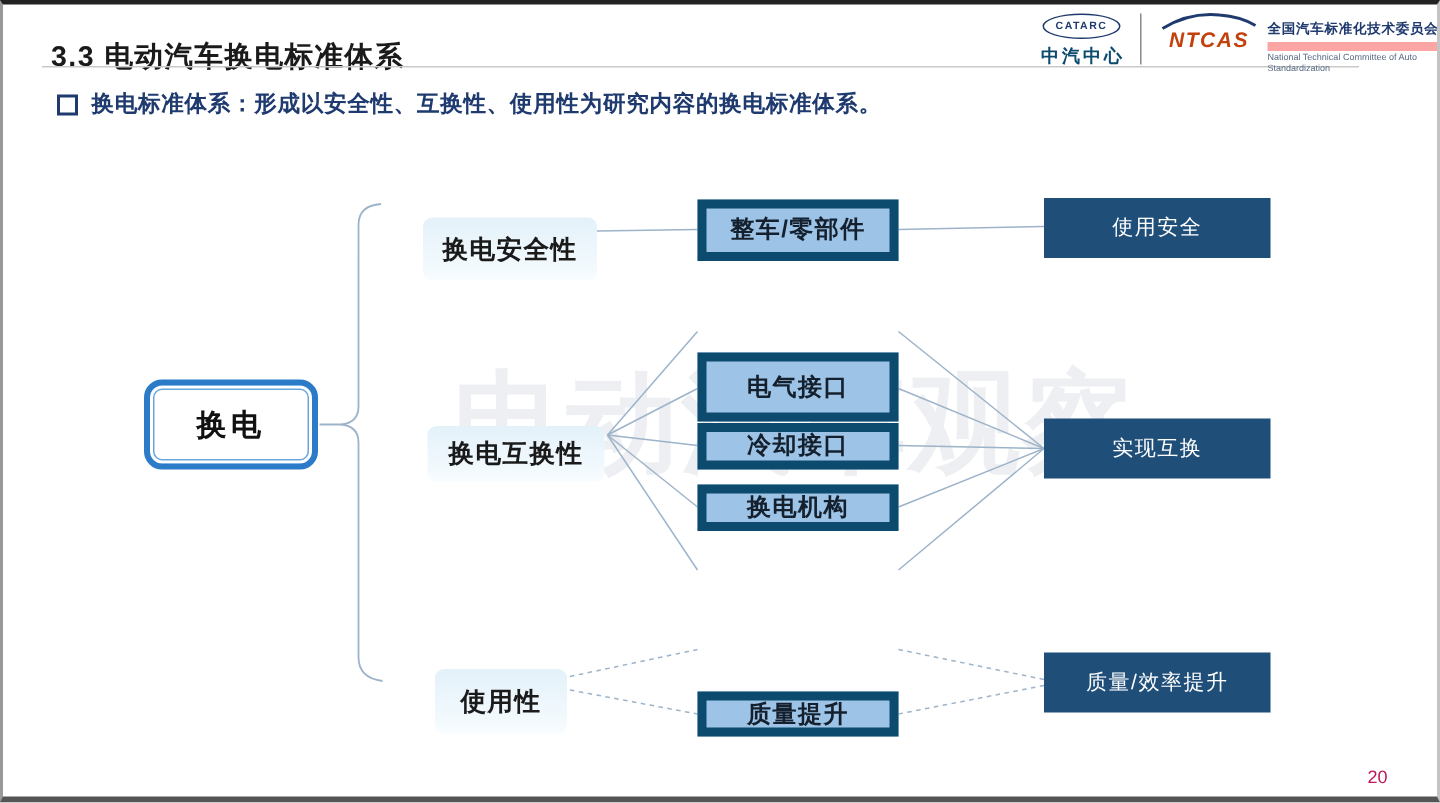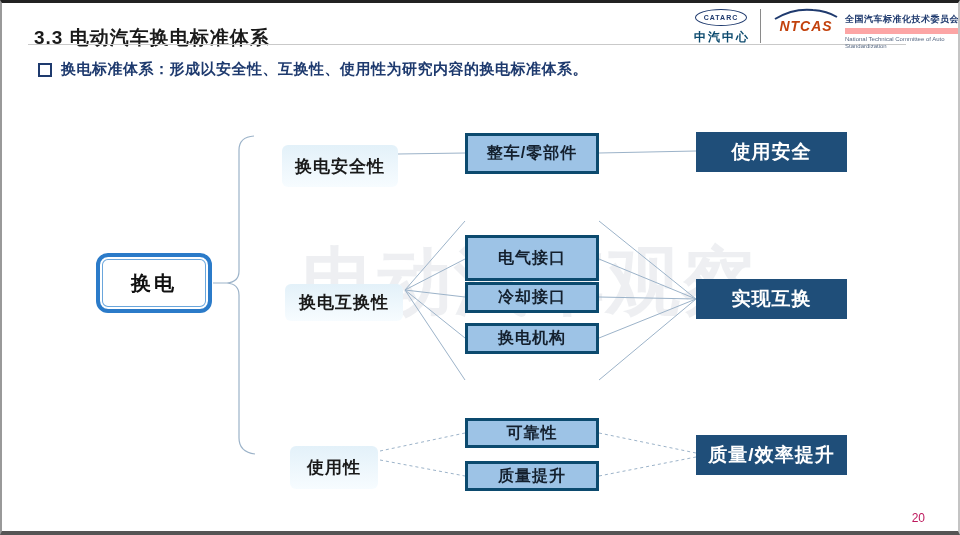--- a/index.html
+++ b/index.html
@@ -32,26 +32,26 @@
   .watermark{position:absolute;left:300px;top:230px;font-size:74px;font-weight:bold;color:#7f8ea0;opacity:.13;
     letter-spacing:2px;white-space:nowrap;z-index:0;pointer-events:none;}
   .root-box{position:absolute;left:94px;top:250px;width:116px;height:60px;background:#fff;border:4px solid #2b7bc9;border-radius:12px;
     box-shadow:inset 0 0 0 2px #fff,inset 0 0 0 3px #6aa6dc;display:flex;align-items:center;justify-content:center;
     font-size:20px;font-weight:bold;color:#111;letter-spacing:3px;z-index:2;box-sizing:border-box;}
   .branch-label{position:absolute;display:flex;align-items:center;justify-content:center;font-size:17px;font-weight:600;color:#1a1a1a;
     background:linear-gradient(180deg,#e3f1f9,#f7fcff);border-radius:6px;letter-spacing:1px;z-index:2;margin-top:12px;}
   .lbl-safety{left:280px;top:130px;width:116px;height:42px;}
   .lbl-inter{left:283px;top:269px;width:118px;height:37px;}
   .lbl-use{left:288px;top:431px;width:88px;height:43px;}
-  .item-box{position:absolute;left:463px;width:134px;background:#9dc3e6;border:3px solid #0c4a6e;box-sizing:border-box;
+  .item-box{position:absolute;left:463px;width:134px;background:#9dc3e6;border:6px solid #0c4a6e;box-sizing:border-box;
     display:flex;align-items:center;justify-content:center;font-size:16px;font-weight:bold;color:#14202e;letter-spacing:1px;z-index:2;}
   .ib0{top:130px;height:41px}.ib1{top:203px;height:31px}.ib2{top:232px;height:46px}.ib3{top:279px;height:31px}
   .ib4{top:320px;height:31px}.ib5{top:362px;height:31px}.ib6{top:415px;height:30px}.ib7{top:458px;height:30px}
   .result-box{position:absolute;left:694px;width:151px;height:40px;background:#1f4e79;display:flex;align-items:center;justify-content:center;
-    font-size:19px;font-weight:bold;color:#ffffff;letter-spacing:1px;z-index:2;}
+    font-size:14px;font-weight:normal;color:#ffffff;letter-spacing:1px;z-index:2;}
   .rb0{top:129px}.rb1{top:276px}.rb2{top:432px}
   
   .page-number{position:absolute;right:33px;bottom:6px;font-size:12px;color:#be185d;}
 </style>
 </head>
 <body>
 
 <div class="slide">
 
   <div class="title">3.3 电动汽车换电标准体系</div>
@@ -112,21 +112,20 @@
   <div class="root-box">换电</div>
 
   <div class="branch-label lbl-safety">换电安全性</div>
   <div class="branch-label lbl-inter">换电互换性</div>
   <div class="branch-label lbl-use">使用性</div>
 
   <div class="item-box ib0">整车/零部件</div>
   <div class="item-box ib2">电气接口</div>
   <div class="item-box ib3">冷却接口</div>
   <div class="item-box ib4">换电机构</div>
-  <div class="item-box ib6">可靠性</div>
   <div class="item-box ib7">质量提升</div>
 
   <div class="result-box rb0">使用安全</div>
   <div class="result-box rb1">实现互换</div>
   <div class="result-box rb2">质量/效率提升</div>
 
   <div class="page-number">20</div>
 
 </div>
 

